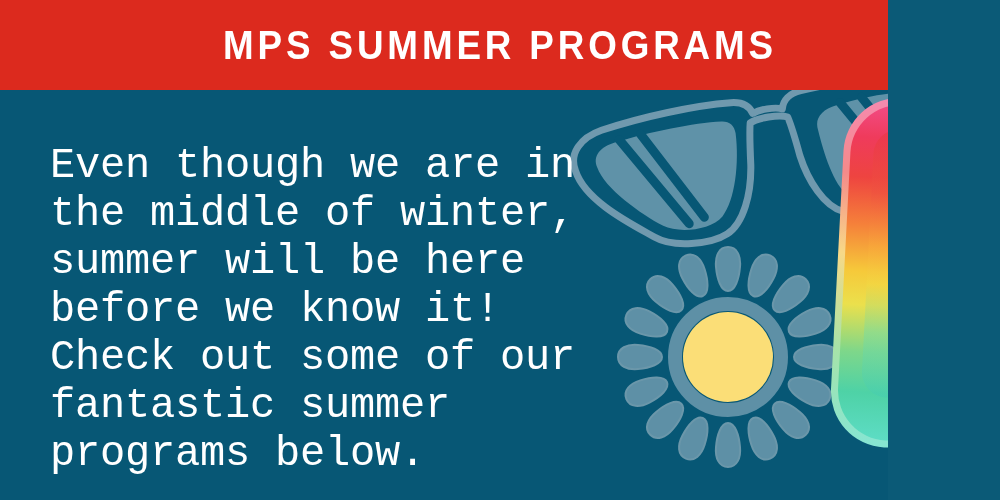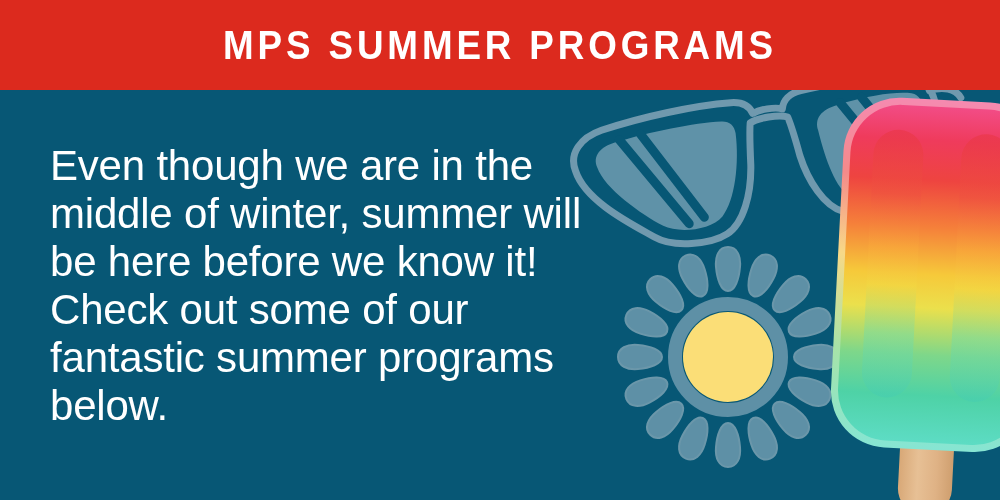--- a/index.html
+++ b/index.html
@@ -2,21 +2,21 @@
 <html><head>
 <meta charset="utf-8">
 <style>
   html, body {
     margin: 0;
     padding: 0;
     background: #0b5a77;
   }
   #poster {
     position: relative;
-    width: 1000px;
+    width: 888px;
     height: 500px;
     overflow: hidden;
     background: #86efac;
     font-family: "Liberation Sans", sans-serif;
     -webkit-font-smoothing: antialiased;
   }
 
   
   .header-band {
     position: absolute;
@@ -51,21 +51,21 @@
     height: 410px;
     background: #075775;
   }
 
   .body-copy {
     position: absolute;
     left: 50px;
     top: 52px;
     width: 560px;
     color: #ffffff;
-    font-family: Liberation Sans, sans-serif;
+    font-family: Liberation Mono, monospace;
     font-size: 42px;
     line-height: 48px;
     font-weight: 400;
     letter-spacing: -0.2px;
     z-index: 5;
     white-space: pre-wrap;
   }
 
   
   .artwork {

